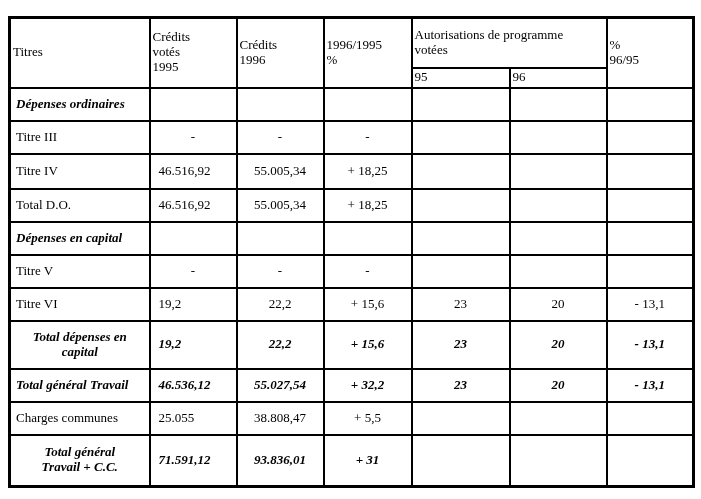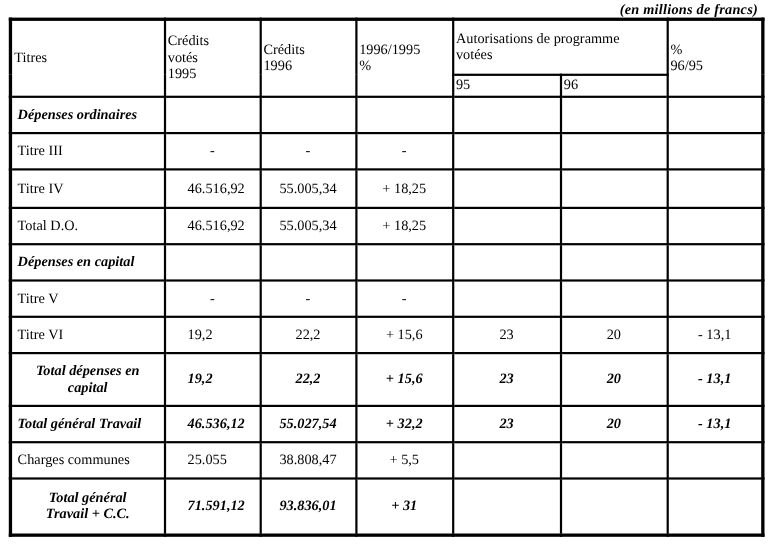--- a/index.html
+++ b/index.html
@@ -60,32 +60,31 @@
     padding-left:5px;
     white-space:pre-line;
     vertical-align:middle;
   }
   td.v{
     text-align:center;
     vertical-align:middle;
   }
   td.v.left{
     text-align:left;
-    padding-left:20px;
+    padding-left:8px;
     margin-left:33px;
   }
   .b{font-weight:bold;font-style:italic;}
   td.c{text-align:center;padding-left:2px;margin-top:32px;}
 </style>
 </head>
 <body>
 
 <div class="page">
 
-  <div class="caption">(en millions de francs)</div>
 
   <table class="budget">
     <colgroup>
       <col class="c-label">
         <col class="c-1">
         <col class="c-2">
         <col class="c-3">
       <col class="c-4">
         <col class="c-5">
         <col class="c-6">

